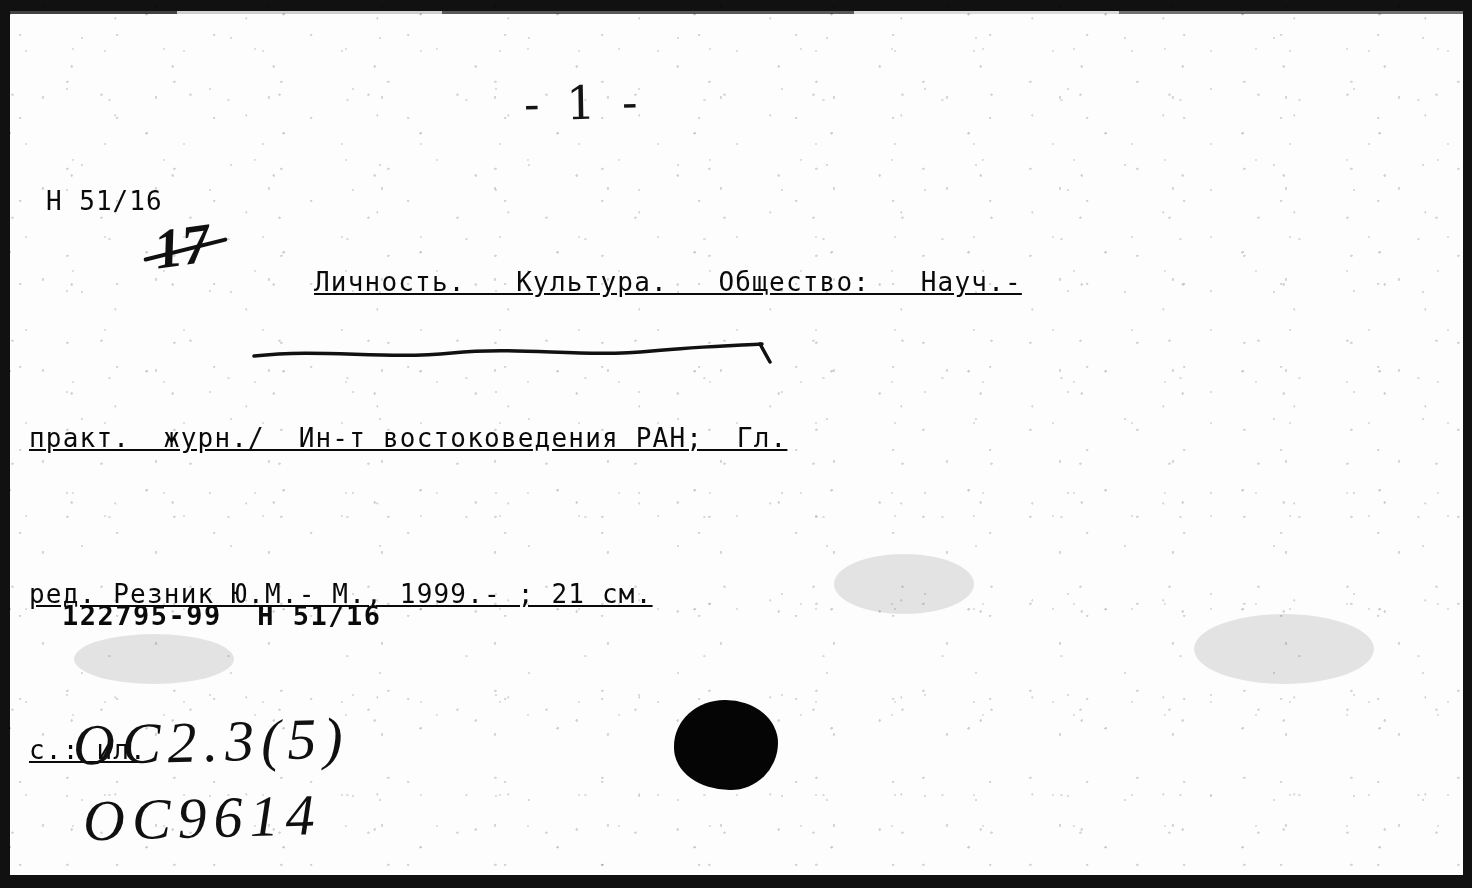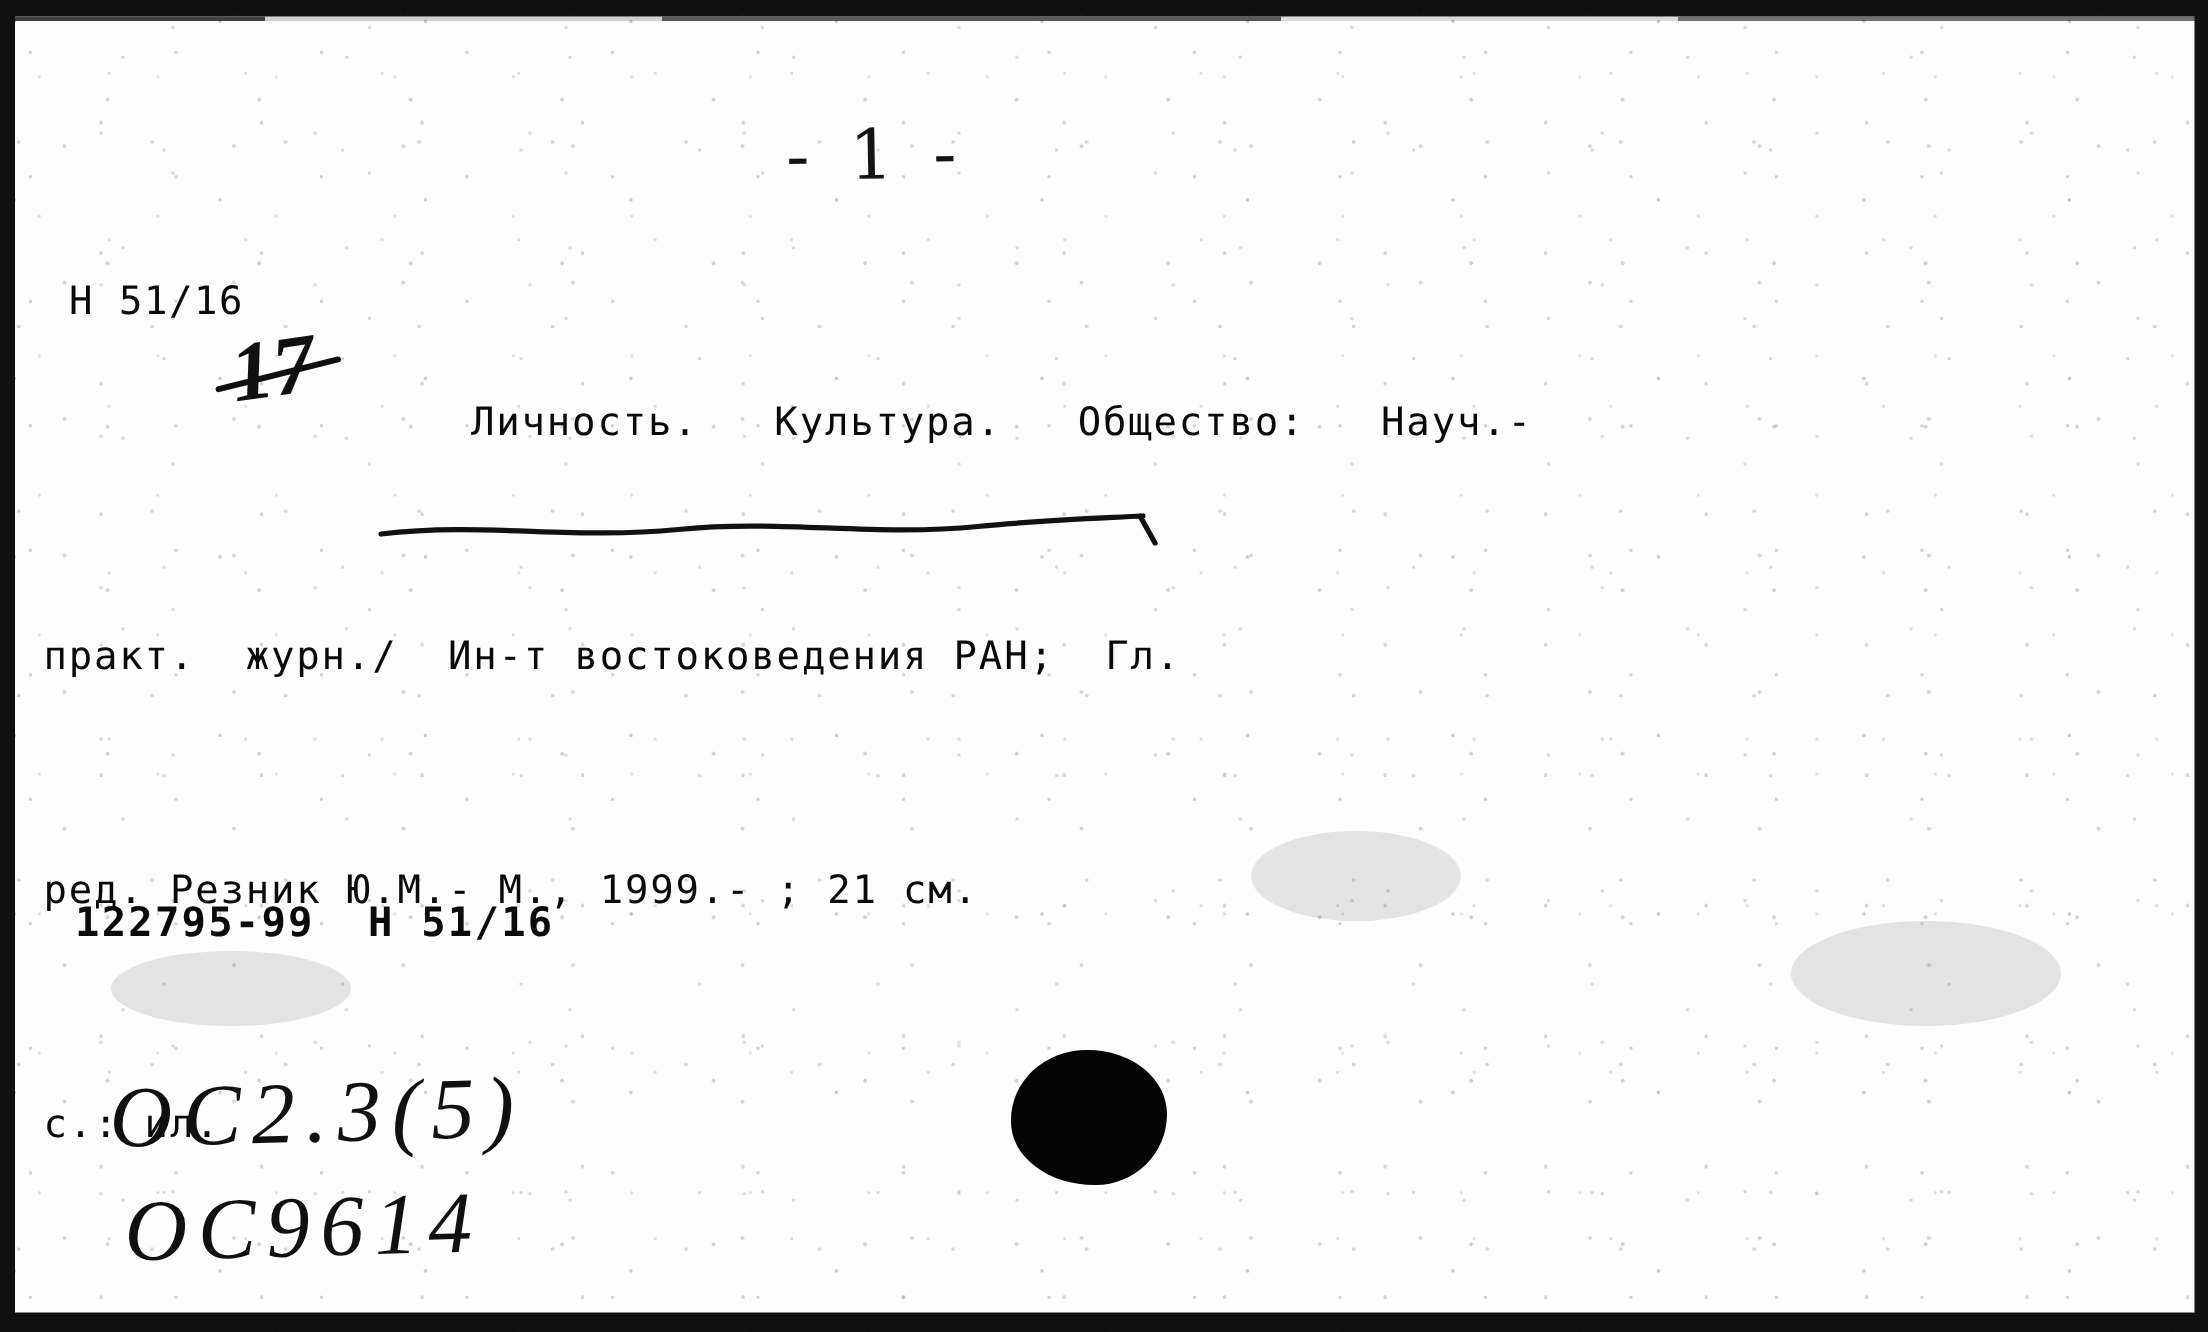--- a/index.html
+++ b/index.html
@@ -109,34 +109,34 @@
   .body {
     position: absolute;
     left: 300px;
     top: 158px;
     width: 1140px;
     font-size: 26px;
     line-height: 44px;
     letter-spacing: 1.2px;
     white-space: pre;
   }
-  .body .ln { display: block; }
+  .body .ln { display: block; text-decoration: underline; }
   .body .ln.flush { margin-left: -285px; margin-top: 24px; }
 
   .underline-wave {
     position: absolute;
     left: 238px;
     top: 328px;
     width: 520px;
     height: 22px;
   }
 
   .accession {
     position: absolute;
-    left: 36px;
+    left: 48px;
     top: 502px;
     font-size: 27px;
     line-height: 40px;
     letter-spacing: 1.5px;
     font-weight: 700;
     white-space: pre;
   }
 
   .blot {
     position: absolute;

